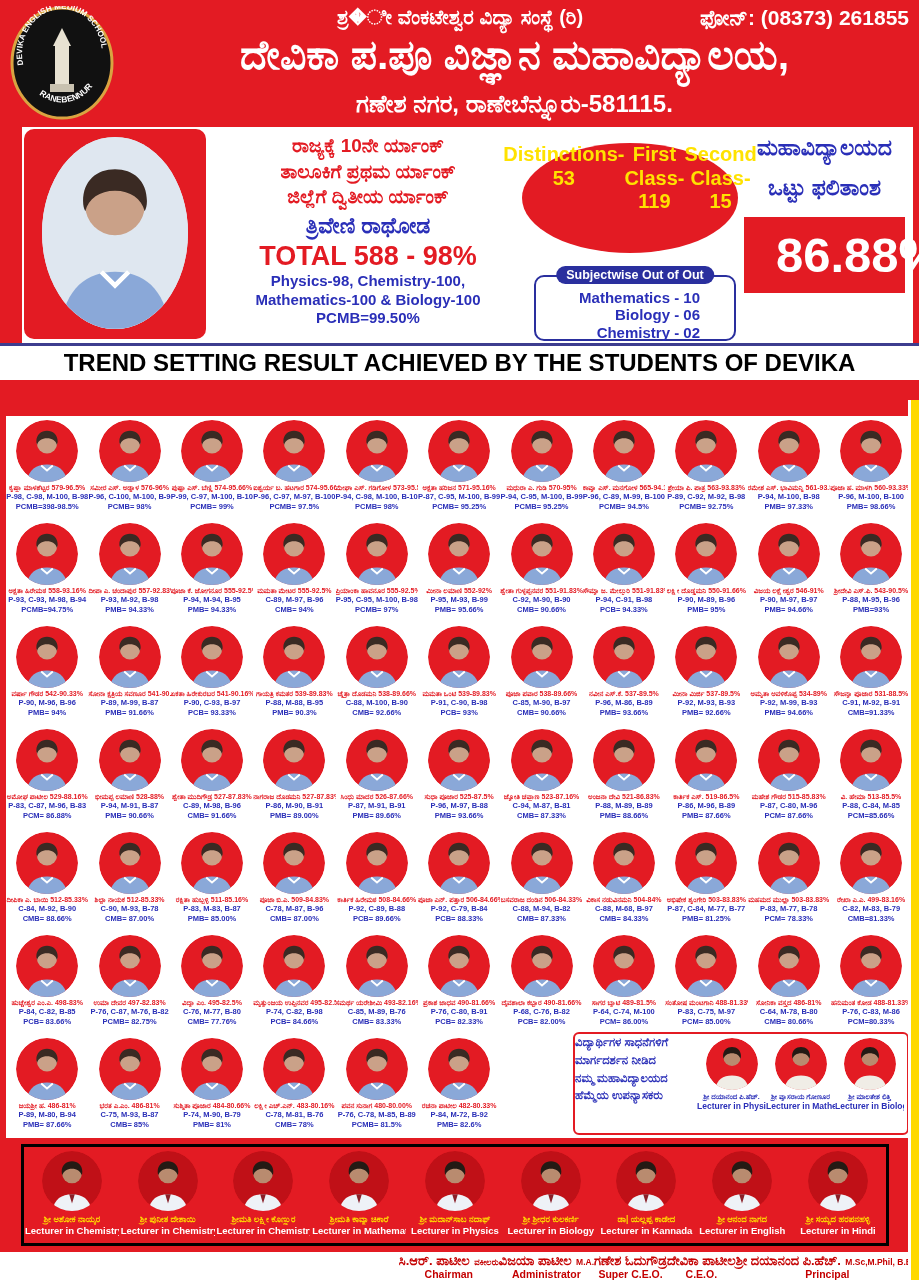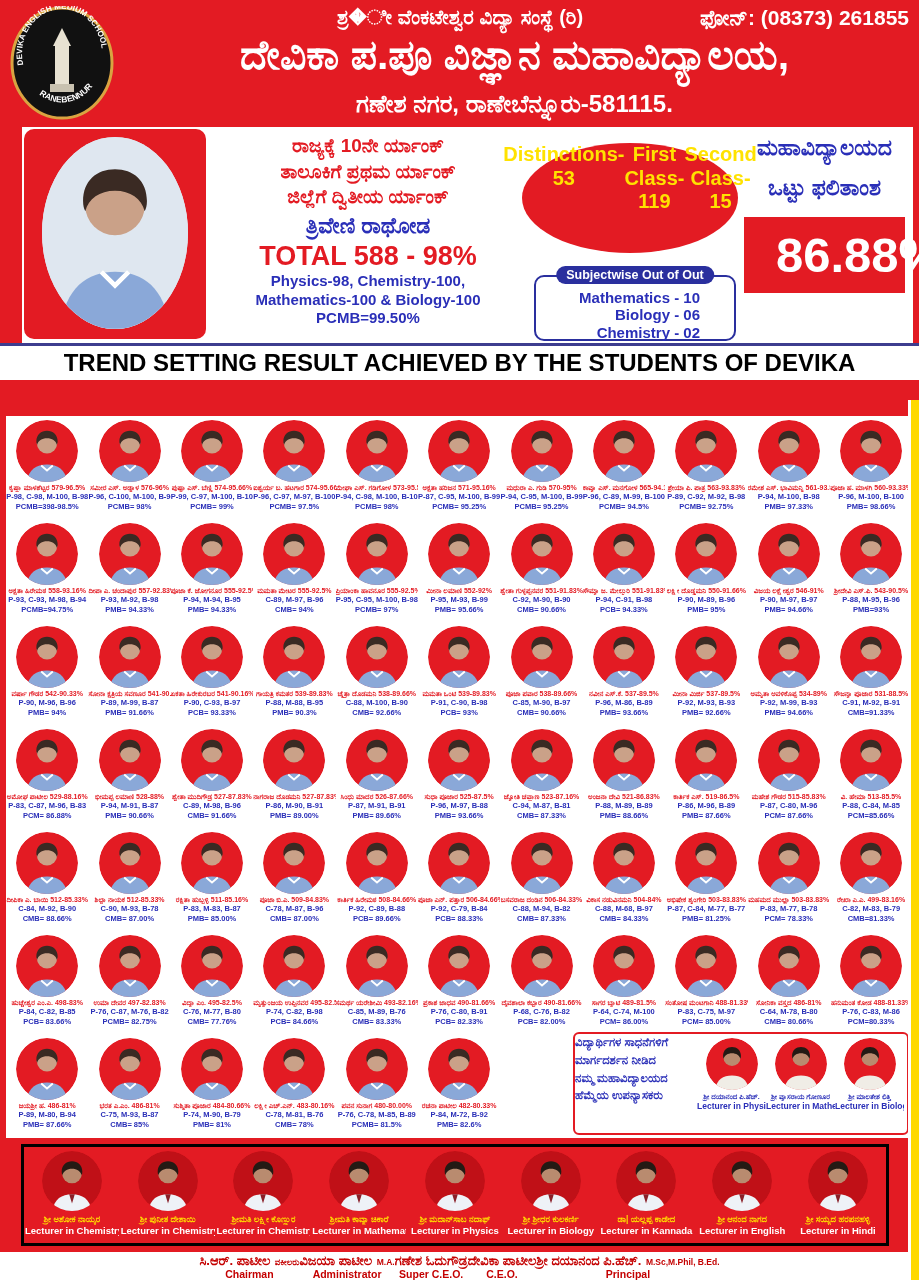--- a/index.html
+++ b/index.html
@@ -56,21 +56,21 @@
   .grole{font-size:8.5px;font-weight:bold;color:#2a2fb8;white-space:nowrap;overflow:hidden;}
   
   .fac{position:absolute;top:1144px;left:5px;width:868px;height:102px;border:3px solid #000;background:#e31b23;
     display:flex;justify-content:space-around;padding-top:4px;box-sizing:border-box;margin-left:16px;}
   .fcell{width:94px;text-align:center;}
   .fph{width:60px;height:60px;margin:0 auto;border-radius:50%;overflow:hidden;}
   .fnm{font-size:8.5px;font-weight:bold;color:#ffd900;margin-top:3px;white-space:nowrap;overflow:hidden;}
   .frole{font-size:9.5px;font-weight:bold;color:#fff;white-space:nowrap;overflow:hidden;}
   
   .mgmt{position:absolute;top:1252px;left:0;right:0;height:28px;background:#fff;display:flex;
-    justify-content:center;align-items:center;}
+    justify-content:flex-end;align-items:center;}
   .mcell{text-align:center;color:#c40000;line-height:1.05;}
   .mname{font-size:13px;font-weight:bold;white-space:nowrap;}
   .msuf{font-size:8.5px;font-weight:bold;}
   .mtitle{font-size:10.5px;font-weight:bold;}
   .stripe{position:absolute;right:0;top:400px;bottom:0;width:8px;background:#ffd900;border-left:3px solid #fff;}
 </style>
 </head>
 <body>
 
 <div id="poster">

